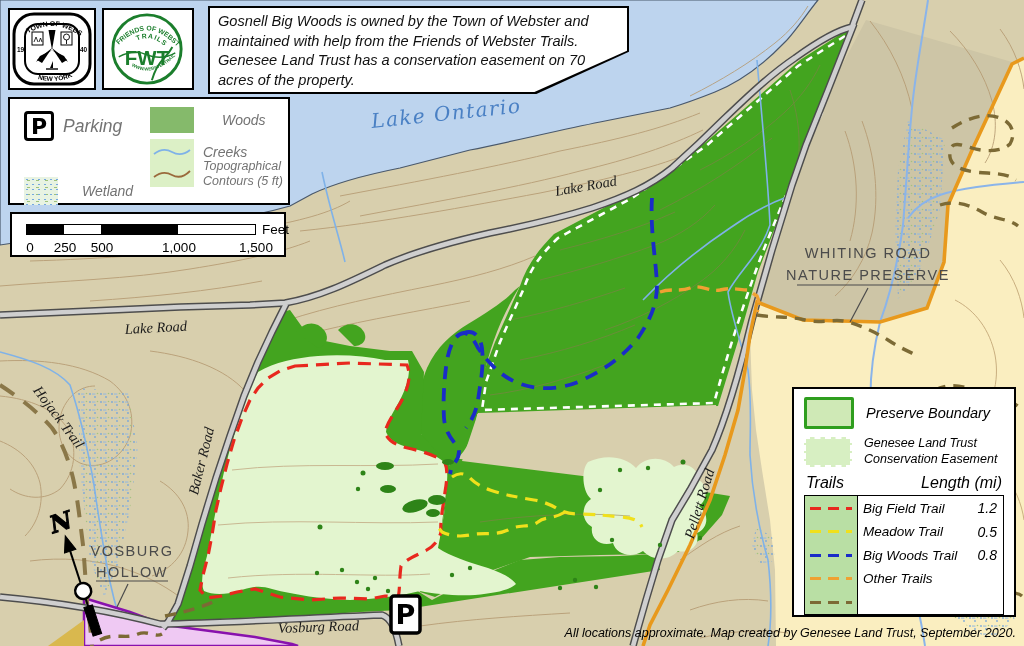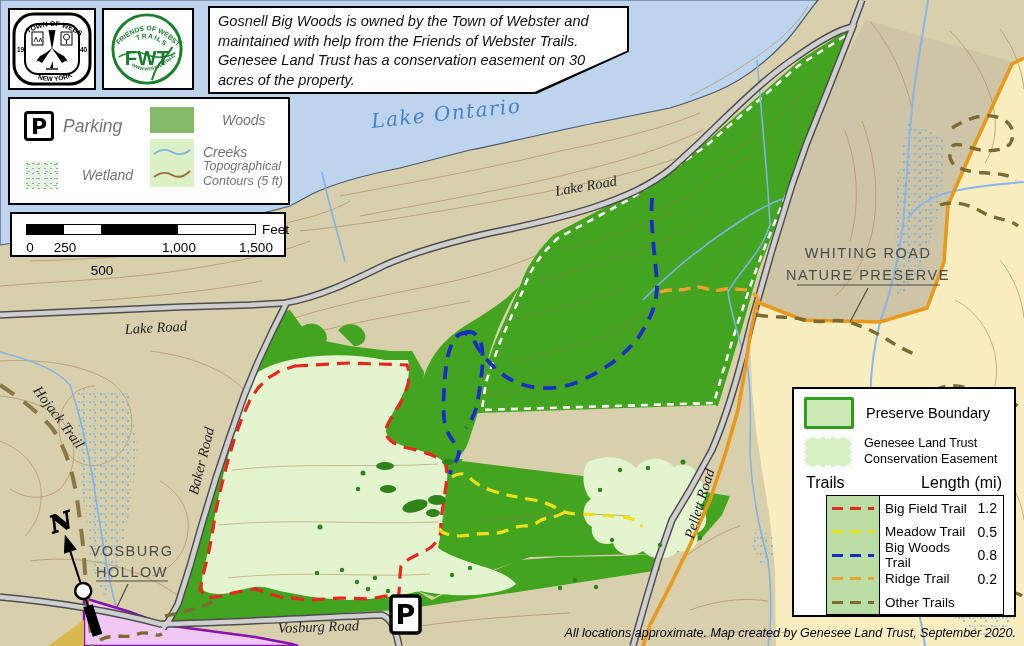--- a/index.html
+++ b/index.html
@@ -28,28 +28,28 @@
   .p-icon{width:30px;height:30px;background:#fff;border:3px solid #000;border-radius:4px;
     display:flex;align-items:center;justify-content:center;font-weight:bold;font-size:22px;
     font-family:"DejaVu Sans",sans-serif;box-sizing:border-box;}
   
   #scalebox{left:10px;top:212px;width:276px;height:45px;}
   #bar{position:absolute;left:14px;top:10px;width:230px;height:11px;border:1px solid #000;display:flex;box-sizing:border-box;}
   .seg{height:100%;}
   #feet-label{position:absolute;left:250px;top:8px;font-size:13.5px;}
   .tick{position:absolute;top:26px;font-size:13.5px;transform:translateX(-50%);}
   
-  #rightlegend{left:792px;top:387px;width:224px;height:230px;padding:8px 10px;}
+  #rightlegend{left:792px;top:387px;width:224px;height:230px;padding:8px 10px;font-style:italic;}
   .rl-row{display:flex;align-items:center;gap:12px;margin-bottom:7px;}
   #sw-preserve{width:44px;height:26px;background:#cfe9b6;border:3.5px solid #2f9e1e;border-radius:2px;flex:none;}
   #sw-easement{width:44px;height:26px;background:#d7efc2;border:2.5px dashed #fff;flex:none;}
   #preserve-label{font-size:14.5px;}
   .easement-label{font-size:12.5px;line-height:1.25;}
   #trails-hdr{display:flex;justify-content:space-between;font-size:16px;margin:4px 2px 3px 2px;}
-  #trail-table{border:1.5px solid #000;display:flex;margin-left:22px;}
+  #trail-table{border:1.5px solid #000;display:flex;}
   #tt-left{width:52px;background:#b9dfa4;border-right:1.5px solid #000;display:flex;flex-direction:column;}
   #tt-right{flex:1;display:flex;flex-direction:column;}
   .tt-cell{height:23.5px;display:flex;align-items:center;}
   .dashline{width:42px;height:3px;margin:0 auto;}
   .tt-name{flex:1;font-size:13.5px;padding-left:5px;}
   .tt-len{font-size:14px;padding-right:6px;}
   .r0{background:repeating-linear-gradient(90deg,#e8281e 0 11px,transparent 11px 18px);}
   .r1{background:repeating-linear-gradient(90deg,#f0e01c 0 11px,transparent 11px 18px);}
   .r2{background:repeating-linear-gradient(90deg,#1a2cc8 0 11px,transparent 11px 18px);}
   .r3{background:repeating-linear-gradient(90deg,#efa132 0 11px,transparent 11px 18px);}
@@ -315,29 +315,29 @@
     <path d="M14,48 Q30,40 43,46 Q58,52 72,44" fill="none" stroke="#1b7e2c" stroke-width="1.5"></path>
     <path d="M48,72 Q52,58 60,50 Q66,44 69,38" fill="none" stroke="#1b7e2c" stroke-width="2"></path>
     <text x="43" y="56" text-anchor="middle" font-size="21" font-weight="bold" fill="#1b7e2c">FWT</text>
     <path id="fwtBot" d="M13,46 Q43,78 73,46" fill="none"></path>
     <text font-size="4.6" font-weight="bold" fill="#1b7e2c"><textPath href="#fwtBot" startOffset="26%">WWW.WEBSTERTRAILS.ORG</textPath></text>
   </svg>
 </div>
 
 <div id="infobox-wrap">
   <div id="infobox-inner"></div>
-  <div id="infobox-text">Gosnell Big Woods is owned by the Town of Webster and maintained with help from the Friends of Webster Trails. Genesee Land Trust has a conservation easement on 30 acres of the property.</div>
+  <div id="infobox-text">Gosnell Big Woods is owned by the Town of Webster and maintained with help from the Friends of Webster Trails. Genesee Land Trust has a conservation easement on 70 acres of the property.</div>
 </div>
 
 <div class="box" id="legendbox">
   <div class="leg-row" style="left:14px;top:12px;">
     <div class="p-icon">P</div>
     <span class="leg-label" id="parking-label">Parking</span>
   </div>
-  <div class="leg-row" style="left:14px;top:62px;gap:24px;">
+  <div class="leg-row" style="left:14px;top:78px;gap:24px;">
     <div class="swatch" id="sw-wetland"></div>
     <span class="leg-label">Wetland</span>
   </div>
   <div class="leg-row" style="left:140px;top:8px;gap:28px;">
     <div class="swatch" id="sw-woods"></div>
     <span class="leg-label">Woods</span>
   </div>
   <div class="leg-row" style="left:140px;top:40px;">
     <div class="swatch" id="sw-creeks">
       <svg width="44" height="26">
@@ -359,21 +359,21 @@
 <div class="box" id="scalebox">
   <div id="bar">
     <div class="seg" style="width:37px;background:#000;"></div>
     <div class="seg" style="width:37px;background:#fff;"></div>
     <div class="seg" style="width:77px;background:#000;"></div>
     <div class="seg" style="width:77px;background:#fff;"></div>
   </div>
   <span id="feet-label">Feet</span>
   <span class="tick" style="left:18px;">0</span>
   <span class="tick" style="left:53px;">250</span>
-  <span class="tick" style="left:90px;margin-top:23px;">500</span>
+  <span class="tick" style="left:90px;">500</span>
   <span class="tick" style="left:167px;">1,000</span>
   <span class="tick" style="left:244px;">1,500</span>
 </div>
 
 <div class="box" id="rightlegend">
   <div class="rl-row">
     <div id="sw-preserve"></div>
     <span id="preserve-label">Preserve Boundary</span>
   </div>
   <div class="rl-row">
@@ -412,24 +412,20 @@
       </div>
       <div class="tt-cell">
         <span class="tt-name">Meadow Trail</span>
         <span class="tt-len">0.5</span>
       </div>
       <div class="tt-cell">
         <span class="tt-name">Big Woods Trail</span>
         <span class="tt-len">0.8</span>
       </div>
       <div class="tt-cell">
-        <span class="tt-name">Ridge Trail</span>
-        <span class="tt-len">0.2</span>
-      </div>
-      <div class="tt-cell">
         <span class="tt-name">Other Trails</span>
         <span class="tt-len"></span>
       </div>
     </div>
   </div>
 </div>
 
 </div>
 
 </body></html>

